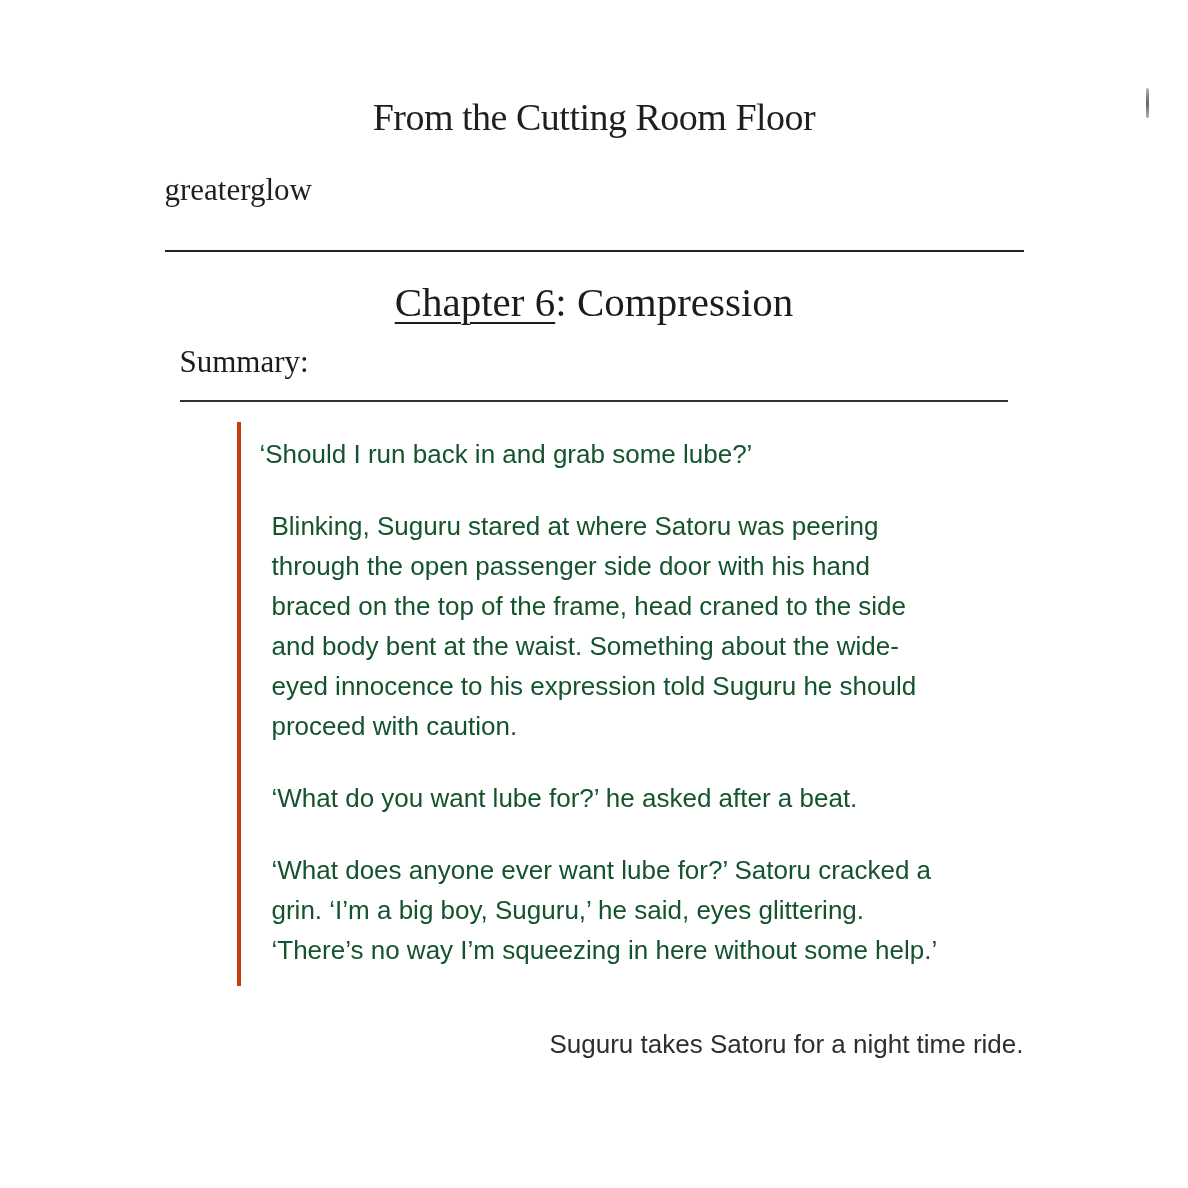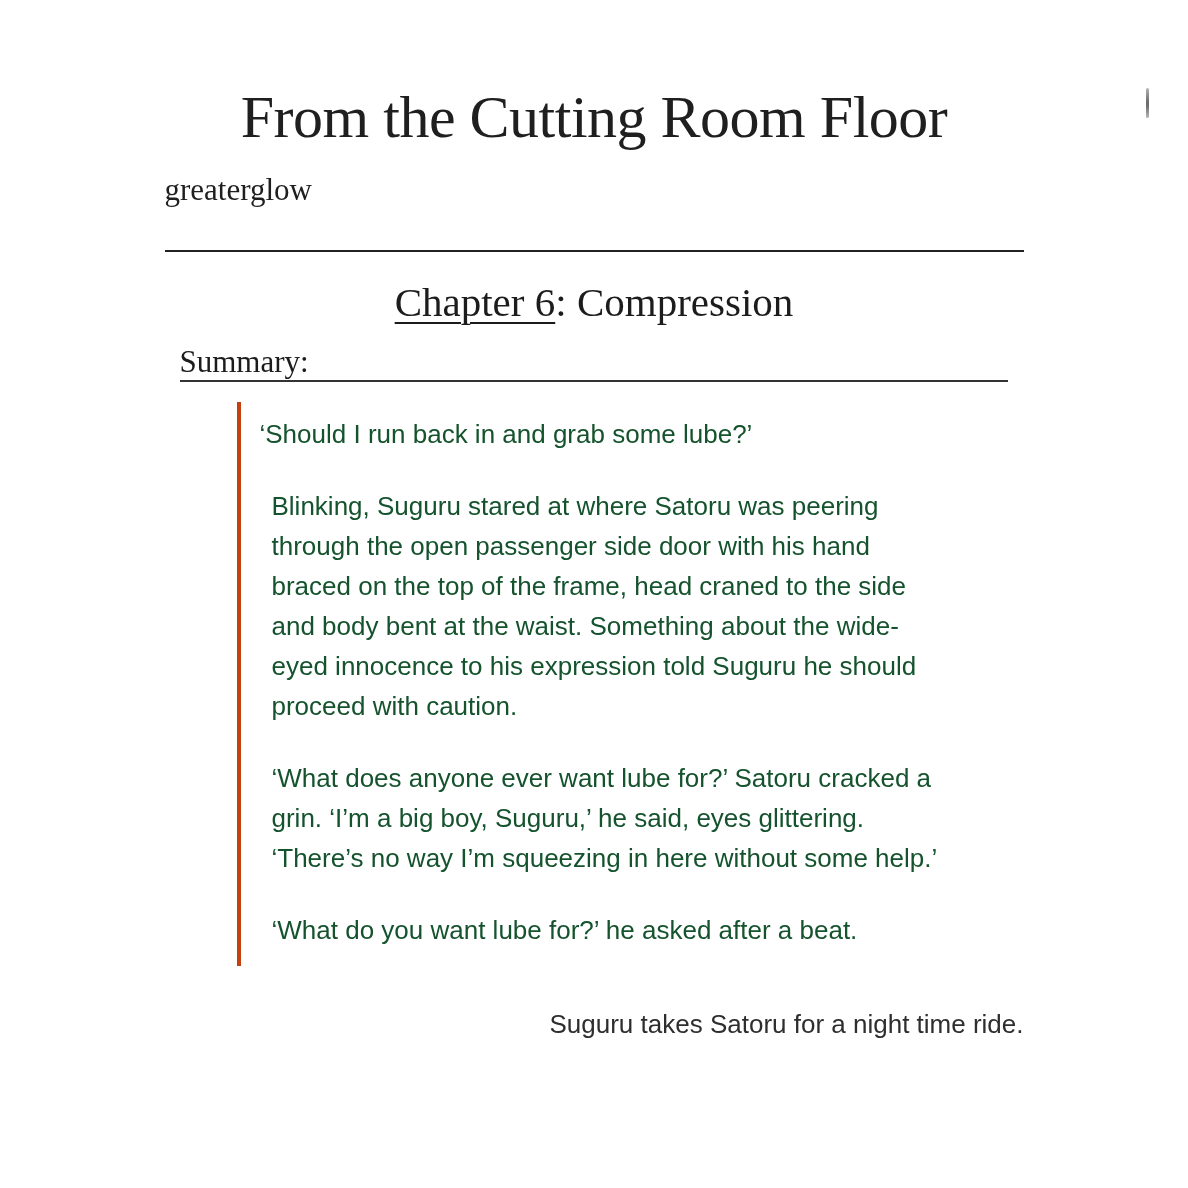--- a/index.html
+++ b/index.html
@@ -14,21 +14,21 @@
     overflow: hidden;
     font-family: "Liberation Serif", "DejaVu Serif", serif;
     color: #1c1c1c;
   }
   .container {
     width: 859px;
     margin: 0 auto;
   }
   .work-title {
     margin: 84px 0 0 0;
-    font-size: 60px;
+    font-size: 38px;
     line-height: 67px;
     font-weight: 400;
     text-align: center;
     color: #1f1f1f;
     letter-spacing: -0.5px;
   }
   .byline {
     margin-top: 20px;
     font-size: 31px;
     line-height: 37px;
@@ -55,21 +55,21 @@
     text-decoration-thickness: 2px;
     text-underline-offset: 6px;
     cursor: pointer;
   }
   .summary-heading {
     margin: 22px 16px 0 15px;
     font-size: 31px;
     line-height: 36px;
     font-weight: 400;
     color: #1c1c1c;
-    padding-bottom: 0;
+    padding-bottom: 20px;
     border-bottom: 2px solid #333333;
   }
   blockquote.summary-quote {
     margin: 20px 74px 0 72px;
     border-left: 4px solid #c2410c;
     padding: 12px 0 16px 19px;
     font-family: "Liberation Sans", "DejaVu Sans", sans-serif;
     font-size: 26px;
     line-height: 40px;
     color: #14532d;
@@ -110,21 +110,21 @@
 
   <hr class="section-divider">
 
   <h2 class="chapter-heading"><a>Chapter 6</a><span>: </span><span>Compression</span></h2>
 
   <h3 class="summary-heading">Summary:</h3>
 
   <blockquote class="summary-quote">
     <p>‘Should I run back in and grab some lube?’</p>
     <p>Blinking, Suguru stared at where Satoru was peering through the open passenger side door with his hand braced on the top of the frame, head craned to the side and body bent at the waist. Something about the wide-eyed innocence to his expression told Suguru he should proceed with caution.</p>
+    <p>‘What do you want lube for?’ he asked after a beat.</p>
     <p>‘What does anyone ever want lube for?’ Satoru cracked a grin. ‘I’m a big boy, Suguru,’ he said, eyes glittering. ‘There’s no way I’m squeezing in here without some help.’</p>
-    <p>‘What do you want lube for?’ he asked after a beat.</p>
   </blockquote>
 
   <p class="closing-line">Suguru takes Satoru for a night time ride.</p>
 
 </div>
 
 <div class="scrollbar-thumb"></div>
 
 </body></html>

